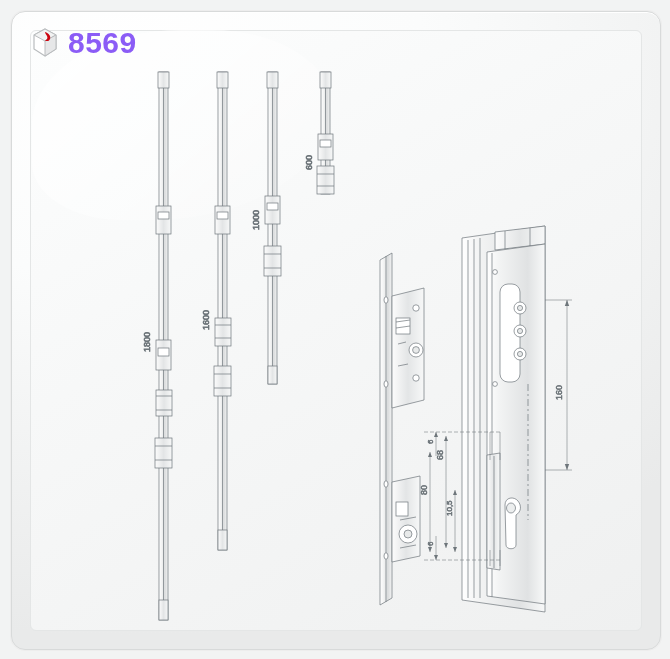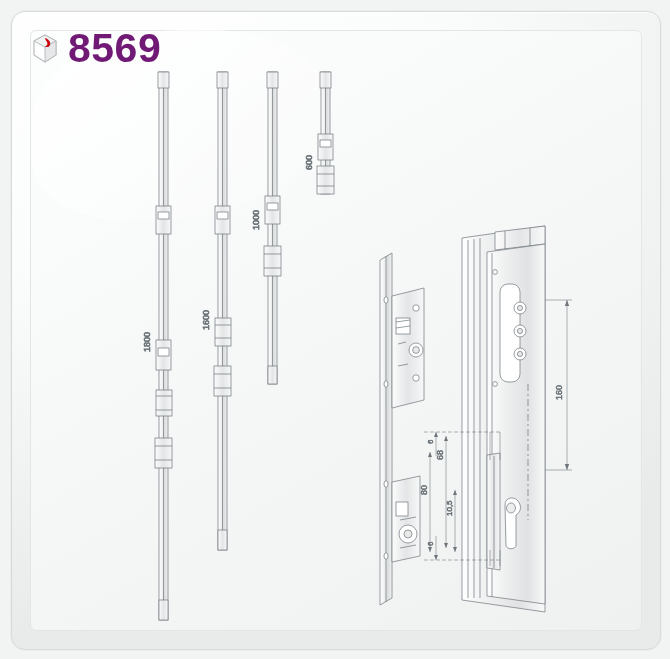--- a/index.html
+++ b/index.html
@@ -39,22 +39,22 @@
     border-radius:50% 40% 60% 30%;
     pointer-events:none;
   }
   
   .brand{
     position:absolute;left:32px;top:28px;
     display:flex;align-items:center;gap:10px;
   }
   .brand-mark{ width:26px;height:30px;display:block; }
   .brand-title{
-    font-size:41px;font-weight:bold;letter-spacing:.5px;
-    color:#701a75;
+    font-size:30px;font-weight:bold;letter-spacing:.5px;
+    color:#8b5cf6;
     font-family:"Liberation Sans", sans-serif;
     line-height:1;
   }
   svg.art{position:absolute;left:0;top:0;}
   .dimtxt{
     font-family:"Liberation Sans", sans-serif;
     font-size:9px;
     fill:#555c60;
   }
   .dimtxt.small{font-size:8px;}

